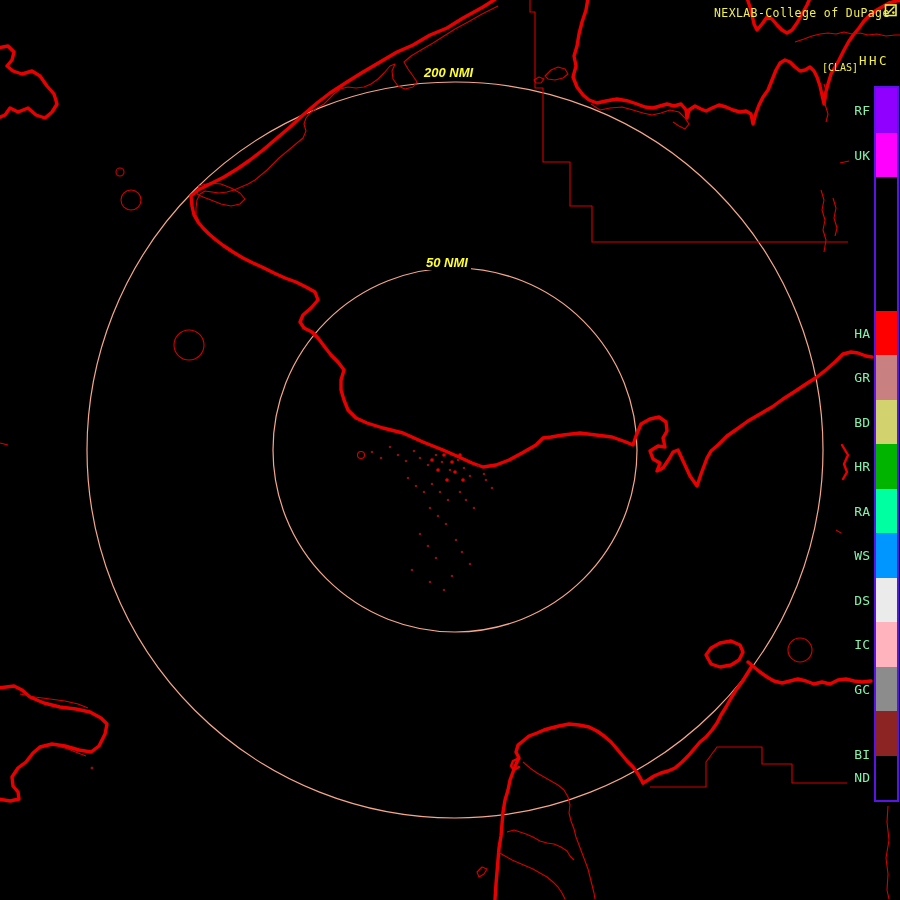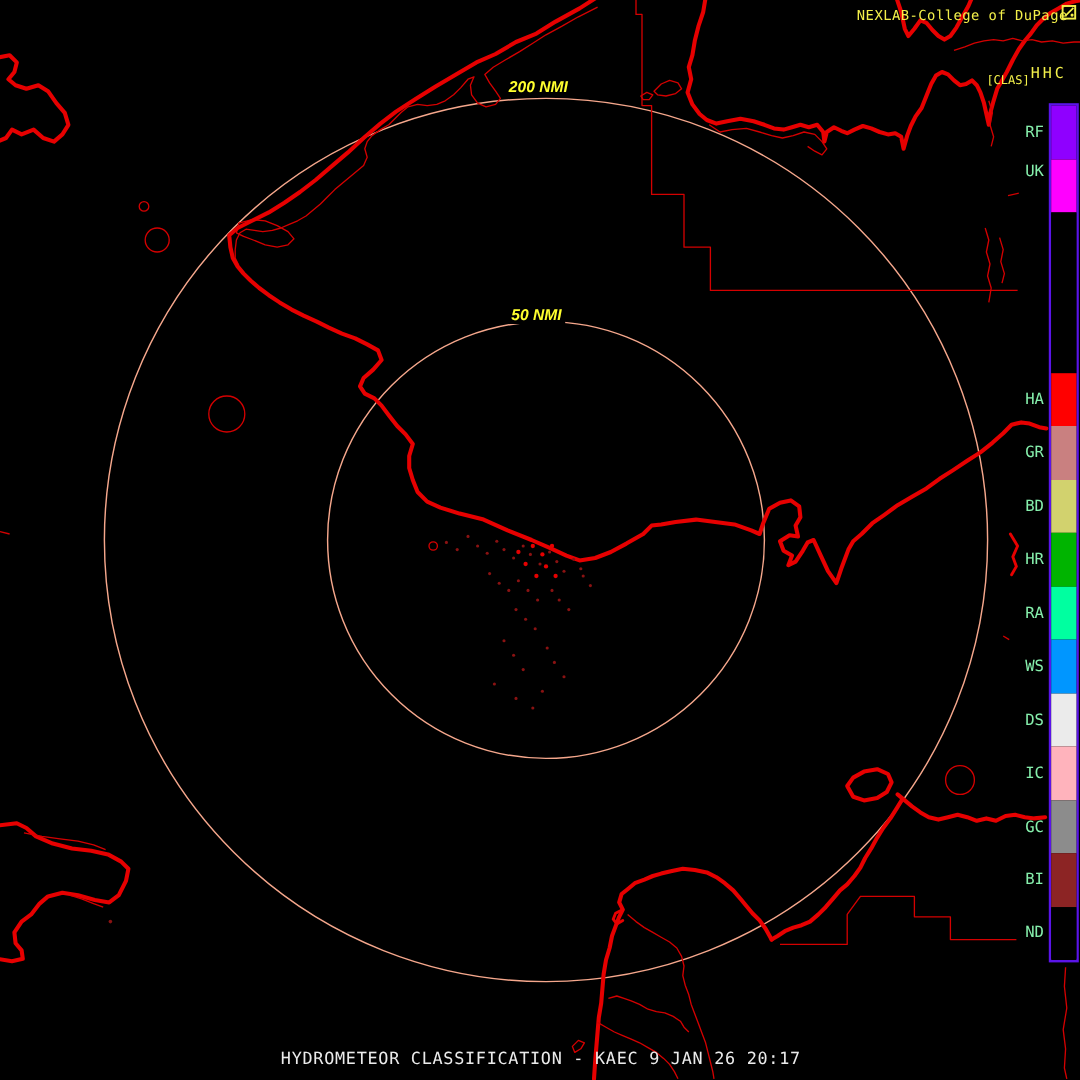--- a/index.html
+++ b/index.html
@@ -166,27 +166,26 @@
     <div class="swatch" style="height: 44px; background-color: rgb(0, 255, 160);"></div>
     <div class="swatch" style="height: 45px; background-color: rgb(0, 150, 255);"></div>
     <div class="swatch" style="height: 44px; background-color: rgb(235, 235, 235);"></div>
     <div class="swatch" style="height: 45px; background-color: rgb(255, 179, 188);"></div>
     <div class="swatch" style="height: 44px; background-color: rgb(140, 140, 140);"></div>
     <div class="swatch" style="height: 45px; background-color: rgb(140, 36, 36);"></div>
     <div class="swatch" style="height: 43px; background-color: rgb(0, 0, 0);"></div>
   </div>
 
   <div class="leg-label" style="top:103px">RF</div>
-  <div class="leg-label" style="top:136px">UK</div>
+  <div class="leg-label" style="top:148px">UK</div>
   <div class="leg-label" style="top:326px">HA</div>
   <div class="leg-label" style="top:370px">GR</div>
   <div class="leg-label" style="top:415px">BD</div>
   <div class="leg-label" style="top:459px">HR</div>
   <div class="leg-label" style="top:504px">RA</div>
   <div class="leg-label" style="top:548px">WS</div>
   <div class="leg-label" style="top:593px">DS</div>
   <div class="leg-label" style="top:637px">IC</div>
   <div class="leg-label" style="top:682px">GC</div>
-  <div class="leg-label" style="top:726px">BI</div>
+  <div class="leg-label" style="top:747px">BI</div>
   <div class="leg-label" style="top:770px">ND</div>
 
-  <div id="footer-title" class="txt">HYDROMETEOR CLASSIFICATION - KAEC 9 JAN 26 20:17</div>
 </div>
 
 </body></html>

